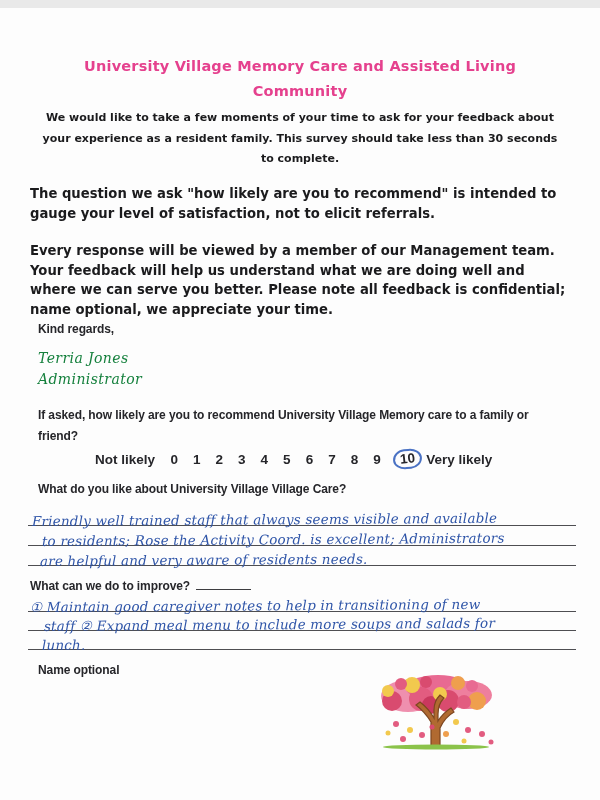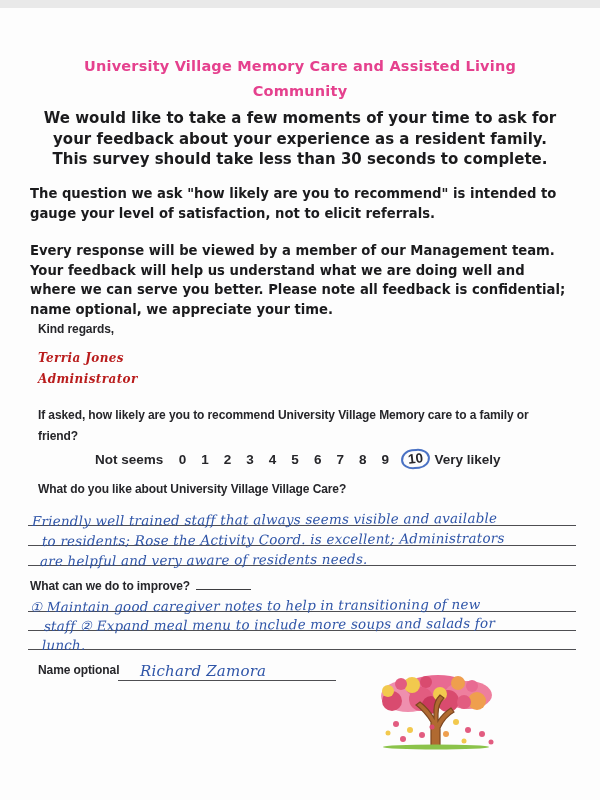--- a/index.html
+++ b/index.html
@@ -13,34 +13,34 @@
     color:#1d1d1f;
   }
   
   .comic{font-family:"DejaVu Sans",sans-serif;font-weight:700;color:#1b1b1d;}
   .title{
     position:absolute;left:35px;right:35px;text-align:center;
     font-size:14.5px;line-height:25px;color:#e5418e;letter-spacing:.2px;
   }
   .intro{
     position:absolute;top:100px;left:38px;right:38px;text-align:center;
-    font-size:15px;line-height:20.5px;
+    font-size:11px;line-height:20.5px;
   }
   .note{
     position:absolute;left:30px;right:26px;text-align:left;
     font-size:13.2px;line-height:19.5px;
   }
   
   .label{
     font-family:"Liberation Sans",sans-serif;font-weight:700;
     font-size:12px;color:#26262a;letter-spacing:-.1px;
   }
   .sig{
-    font-family:"DejaVu Serif",serif;font-style:italic;font-weight:700;
-    font-size:12px;color:#b91c1c;letter-spacing:.4px;line-height:21px;
+    font-family:"DejaVu Serif",serif;font-style:italic;font-weight:400;
+    font-size:14px;color:#15803d;letter-spacing:.4px;line-height:21px;
   }
   .scale-row{
     position:absolute;top:441px;left:95px;display:flex;align-items:center;
     font-family:"Liberation Sans",sans-serif;font-weight:700;font-size:13.5px;color:#26262a;
   }
   .scale-num{display:inline-block;margin:0 7.5px;}
   .scale-low{margin-right:8px;}
   .scale-high{margin-left:2px;}
   .circled{
     margin:0 2px 0 5px;padding:0 5px 1px 5px;
@@ -87,21 +87,21 @@
   <div class="label" style="position:absolute;top:314px;left:38px;">Kind regards,</div>
 
   <div class="sig" style="position:absolute;top:340px;left:38px;">
     <div>Terria Jones</div>
     <div>Administrator</div>
   </div>
 
   <div class="label" style="position:absolute;top:397px;left:38px;right:42px;line-height:21px;font-weight:700;">If asked, how likely are you to recommend University Village Memory care to a family or friend?</div>
 
   <div class="scale-row">
-    <span class="scale-low">Not seems</span>
+    <span class="scale-low">Not likely</span>
     <span class="scale-num">0</span>
     <span class="scale-num">1</span>
     <span class="scale-num">2</span>
     <span class="scale-num">3</span>
     <span class="scale-num">4</span>
     <span class="scale-num">5</span>
     <span class="scale-num">6</span>
     <span class="scale-num">7</span>
     <span class="scale-num">8</span>
     <span class="scale-num">9</span>
@@ -129,23 +129,20 @@
     <span class="hand" style="padding-left:16px;">staff ② Expand meal menu to include more soups and salads for</span>
   </div>
   <div class="ruled" style="top:584px;height:19px;">
     <span class="hand" style="padding-left:2px;">① Maintain good caregiver notes to help in transitioning of new</span>
   </div>
   <div class="ruled" style="top:622px;height:19px;align-items:flex-end;">
     <span class="hand" style="padding-left:14px;">lunch.</span>
   </div>
 
   <div class="label" style="position:absolute;top:655px;left:38px;">Name optional</div>
-  <div class="name-underline">
-    <span class="hand hand-name" style="padding-left:22px;">Richard Zamora</span>
-  </div>
 
   <div class="tree">
     <svg width="122" height="82" viewBox="0 0 122 82" aria-hidden="true">
 
       <ellipse cx="32" cy="24" rx="27" ry="16" fill="#ef8fae"></ellipse>
       <ellipse cx="62" cy="16" rx="32" ry="13" fill="#e86a92"></ellipse>
       <ellipse cx="92" cy="23" rx="24" ry="14" fill="#ee7f9e"></ellipse>
       <circle cx="16" cy="29" r="10" fill="#d94b6f"></circle>
       <circle cx="45" cy="27" r="12" fill="#e25c80"></circle>
       <circle cx="72" cy="29" r="11" fill="#d94b6f"></circle>

